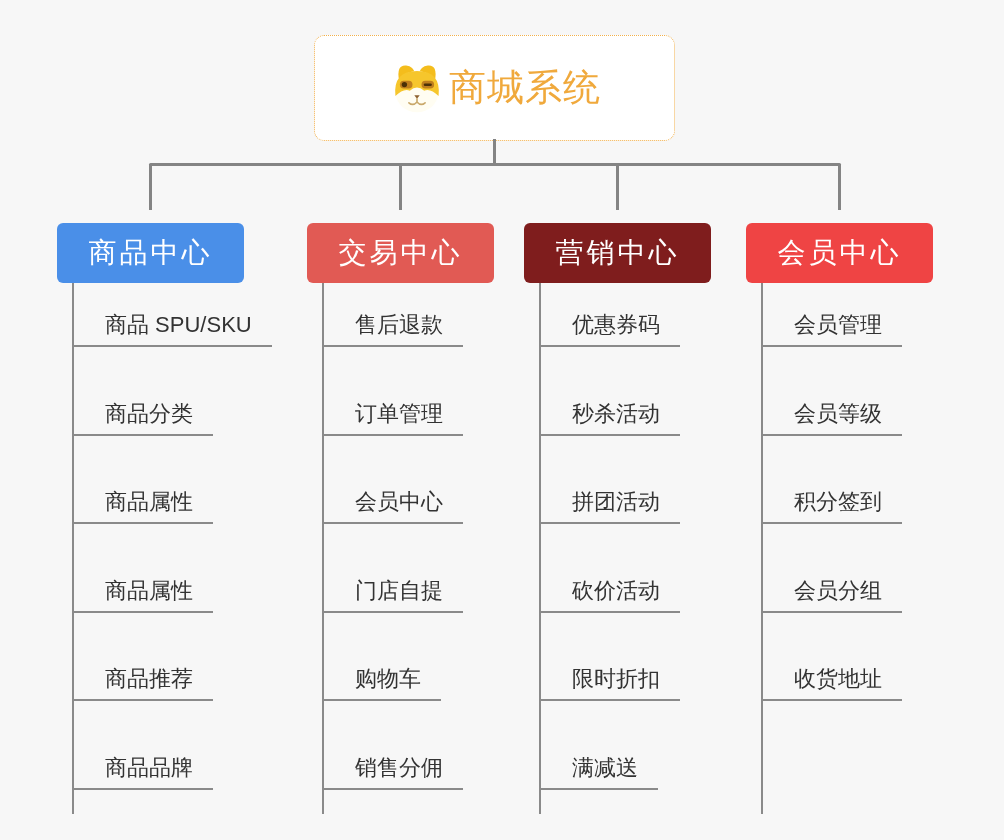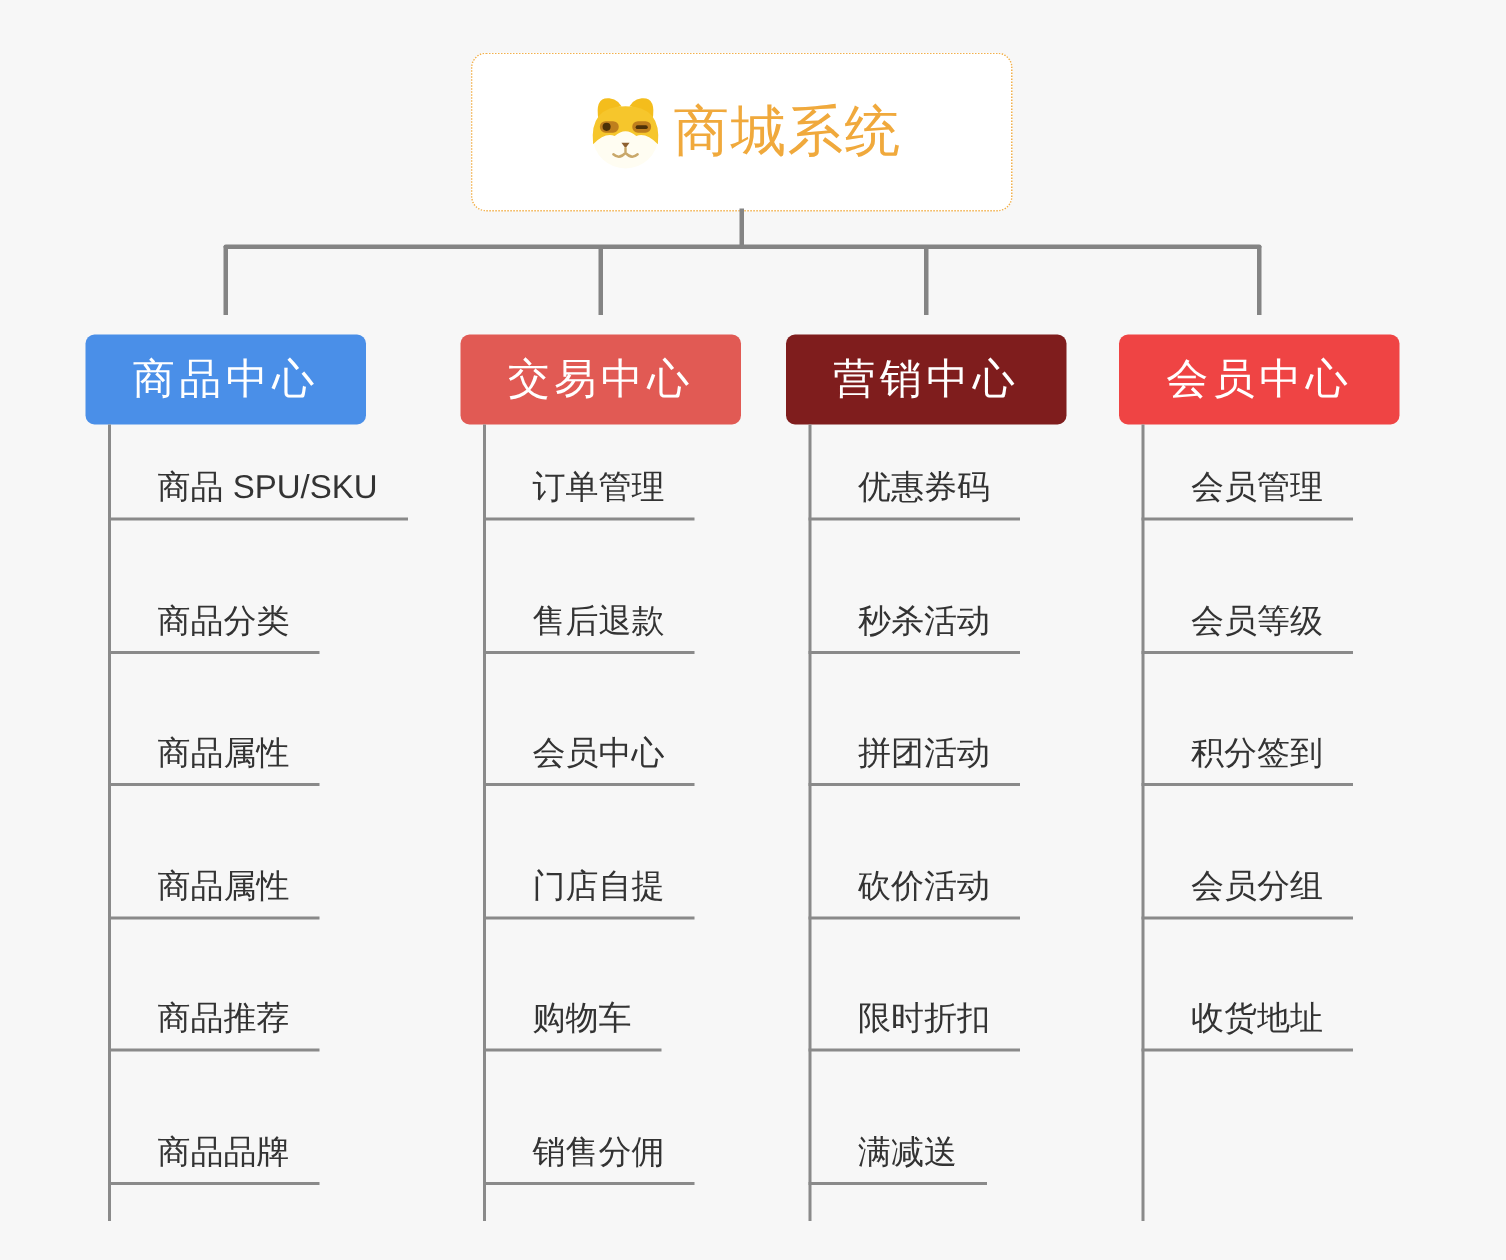--- a/index.html
+++ b/index.html
@@ -100,24 +100,24 @@
           <span>商品品牌</span>
         </li>
     </ul>
   </div>
 
   <div class="col c2">
     <div class="hdr" style="background: rgb(225, 90, 84);">交易中心</div>
     <div class="trunk"></div>
     <ul class="items">
       <li>
-          <span>订单管理</span>
+          <span>售后退款</span>
         </li>
       <li>
-          <span>售后退款</span>
+          <span>订单管理</span>
         </li>
       <li>
           <span>会员中心</span>
         </li>
       <li>
           <span>门店自提</span>
         </li>
       <li>
           <span>购物车</span>
         </li>

